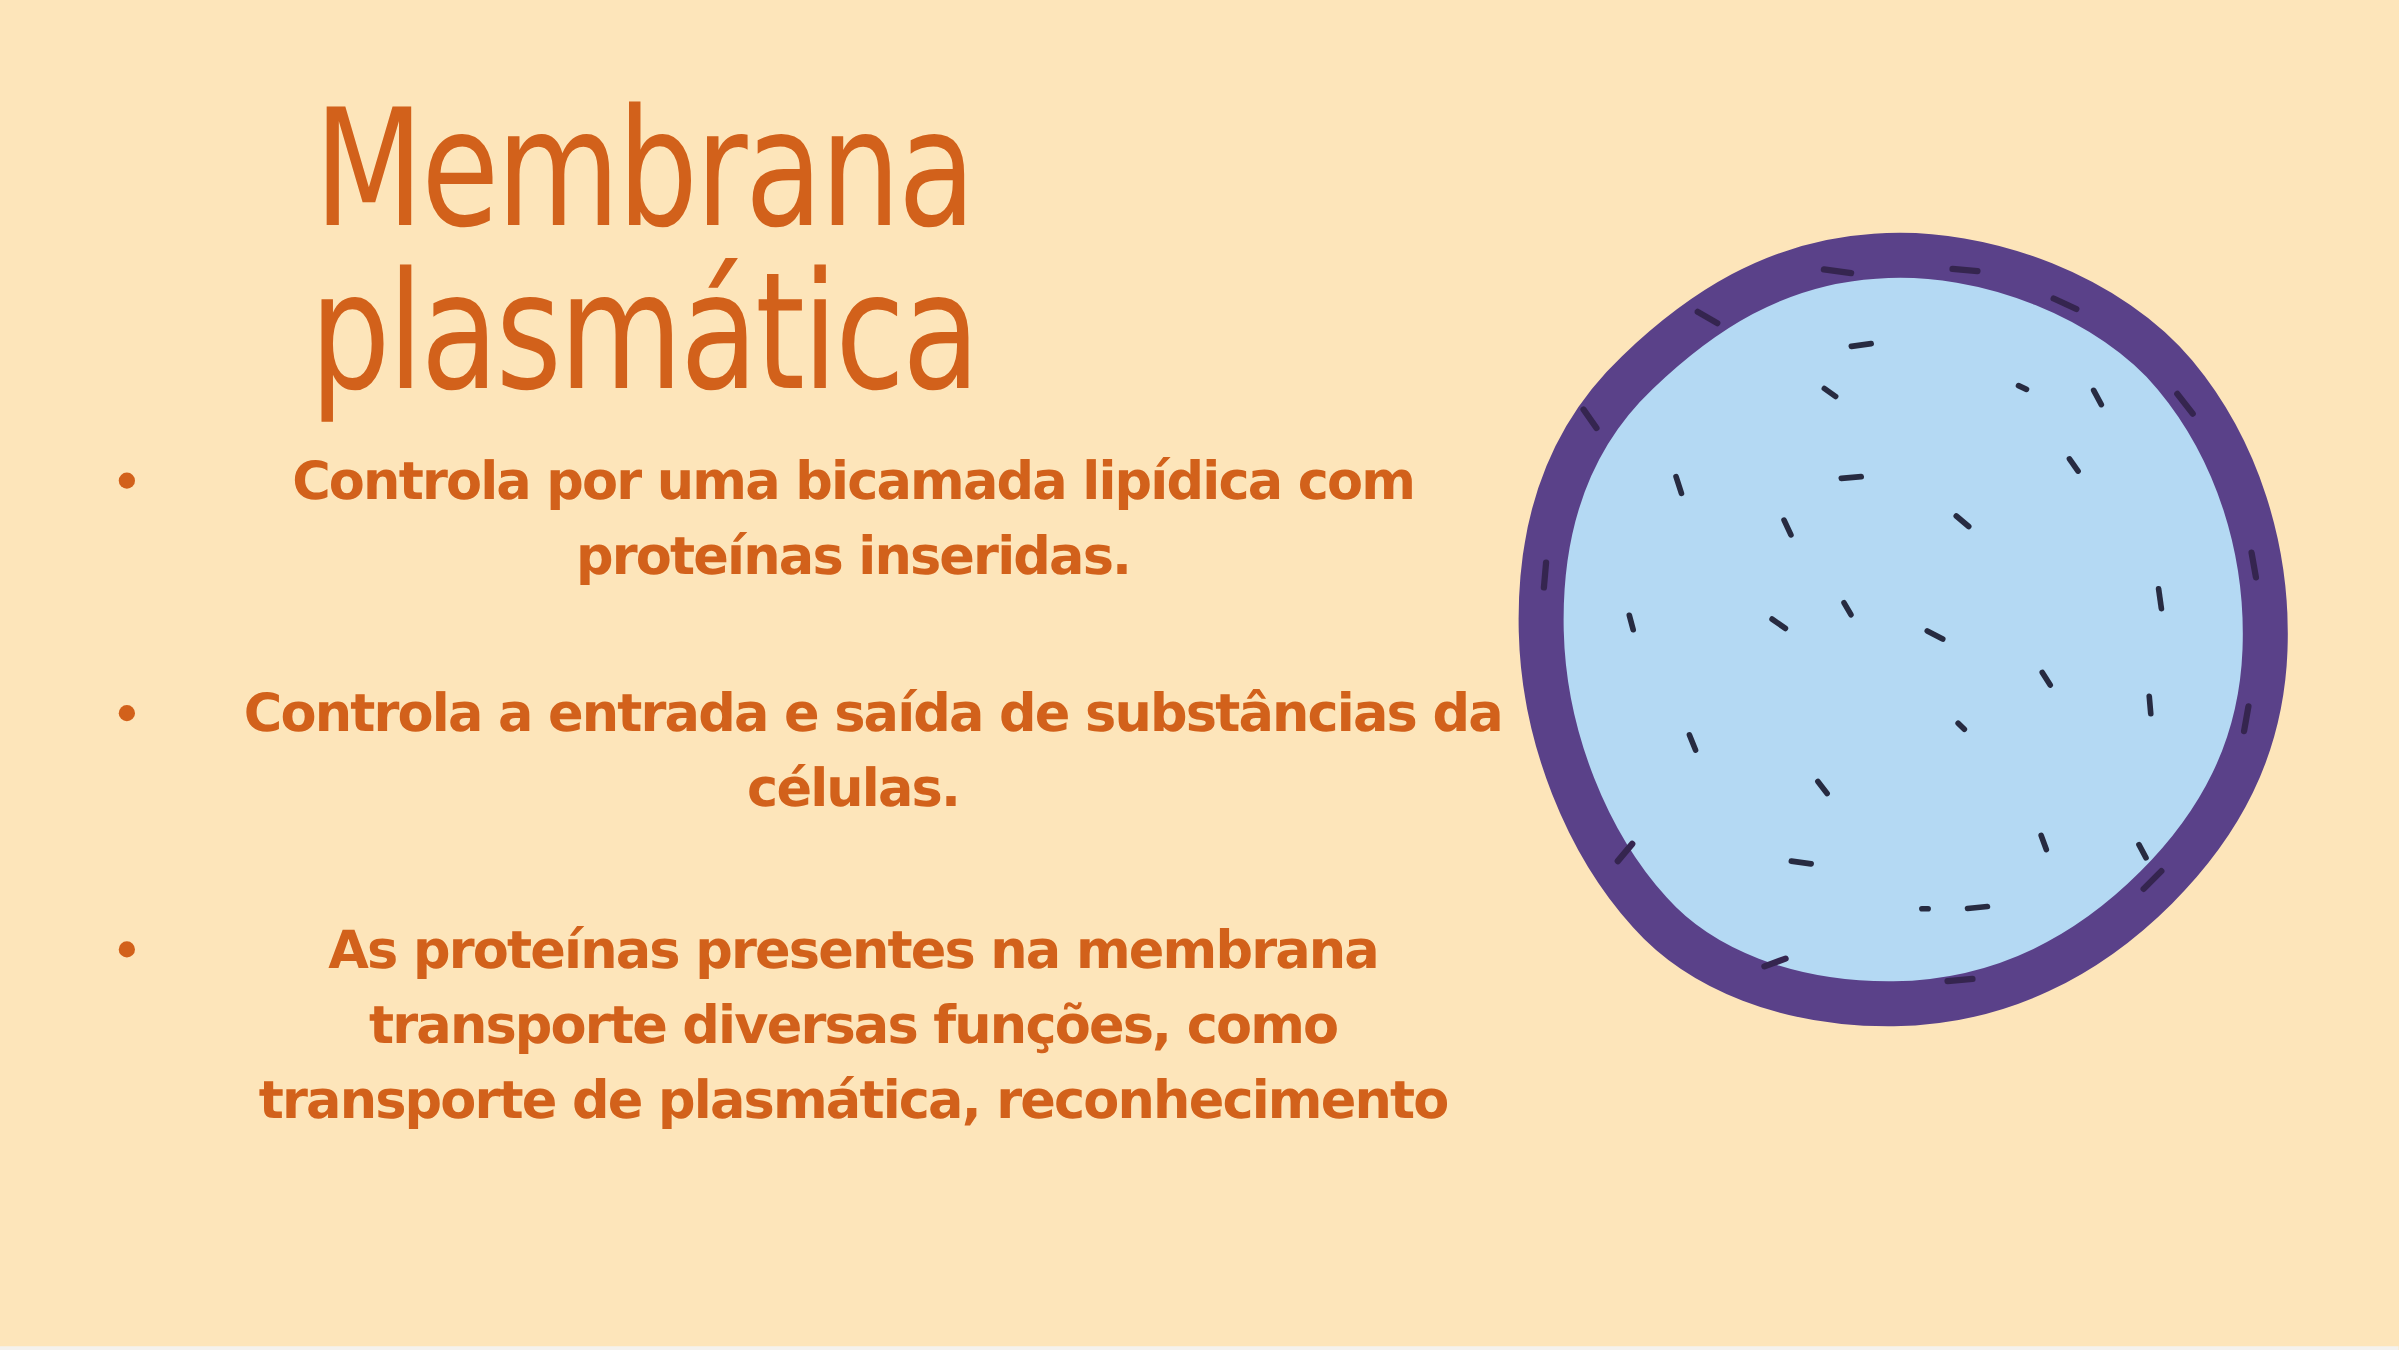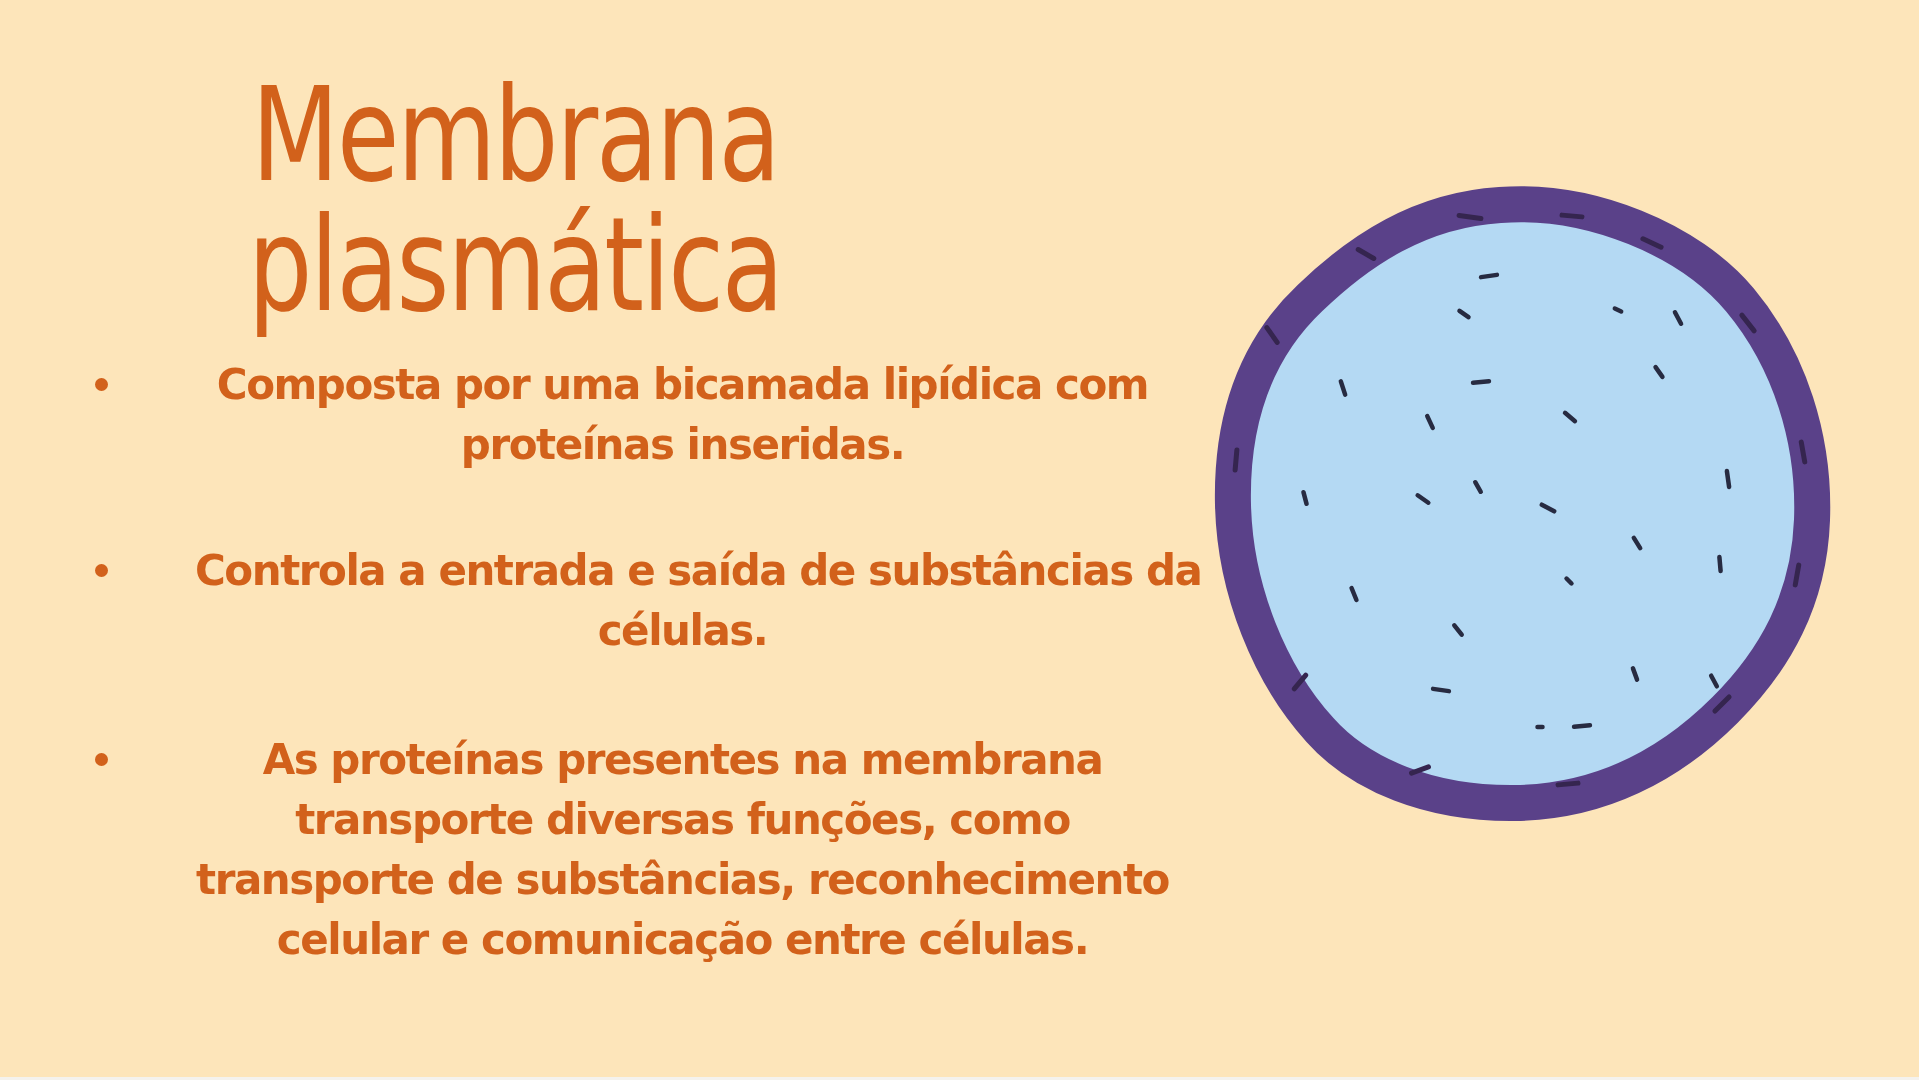--- a/index.html
+++ b/index.html
@@ -63,38 +63,37 @@
 
   <h1 class="title">
     <div class="title-line">Membrana</div>
     <div class="title-line">plasmática</div>
   </h1>
 
   <ul class="bullets">
     <li class="bullet bullet-1">
       <span class="bullet-dot"></span>
       <div class="bullet-text">
-        <div class="bullet-line">Composta por uma bicamada lipídica com</div>
+        <div class="bullet-line">Controla por uma bicamada lipídica com</div>
         <div class="bullet-line">proteínas inseridas.</div>
       </div>
     </li>
     <li class="bullet bullet-2">
       <span class="bullet-dot"></span>
       <div class="bullet-text">
         <div class="bullet-line">Controla a entrada e saída de substâncias da</div>
         <div class="bullet-line">células.</div>
       </div>
     </li>
     <li class="bullet bullet-3">
       <span class="bullet-dot"></span>
       <div class="bullet-text">
         <div class="bullet-line">As proteínas presentes na membrana</div>
         <div class="bullet-line">transporte diversas funções, como</div>
-        <div class="bullet-line">transporte de substâncias, reconhecimento</div>
-        <div class="bullet-line">celular e comunicação entre células.</div>
+        <div class="bullet-line">transporte de plasmática, reconhecimento</div>
       </div>
     </li>
   </ul>
 
   <figure class="cell-figure">
     <svg viewBox="1140 130 779 740" xmlns="http://www.w3.org/2000/svg">
       <path class="cell-blob" d="M 1500 205
            C 1590 198, 1690 240, 1740 300
            C 1790 360, 1815 440, 1812 520
            C 1809 600, 1775 660, 1725 710

